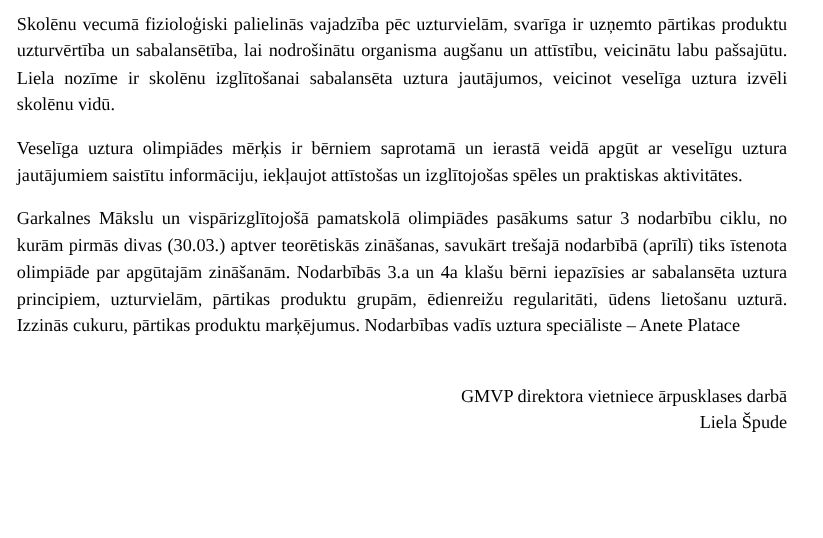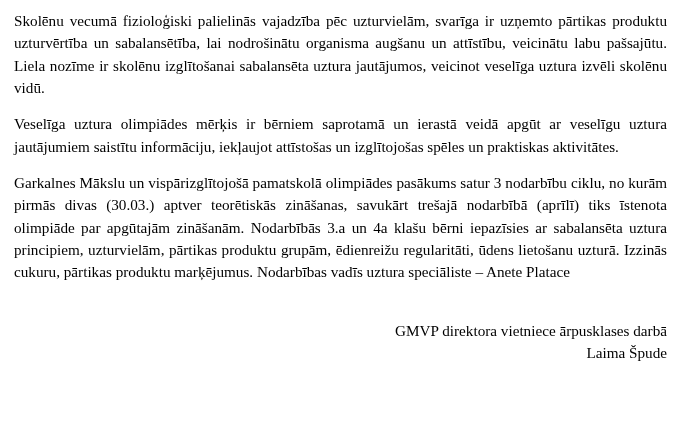--- a/index.html
+++ b/index.html
@@ -11,21 +11,21 @@
     height: 448px;
     background: #ffffff;
     font-family: "Liberation Serif", serif;
     color: #000000;
     overflow: hidden;
   }
   .page {
     width: 686px;
     height: 448px;
     box-sizing: border-box;
-    padding: 10px 19px 0 14px;
+    padding: 10px 30px 0 14px;
     position: relative;
   }
   p.para {
     margin: 0 0 14px 0;
     font-size: 15.2px;
     line-height: 1.47;
     text-align: justify;
     text-justify: inter-word;
     hyphens: none;
   }
@@ -54,16 +54,16 @@
   <p class="para">
     <span class="bold">Veselīga uztura olimpiādes mērķis</span><span> ir bērniem saprotamā un ierastā veidā apgūt ar veselīgu uztura jautājumiem saistītu informāciju, iekļaujot attīstošas un izglītojošas spēles un praktiskas aktivitātes.</span>
   </p>
 
   <p class="para">
     <span class="bold">Garkalnes Mākslu un vispārizglītojošā pamatskolā</span><span> olimpiādes pasākums satur 3 nodarbību ciklu, no kurām pirmās divas (30.03.) aptver teorētiskās zināšanas, savukārt trešajā nodarbībā (aprīlī) tiks īstenota olimpiāde par apgūtajām zināšanām. Nodarbībās </span><span class="bold">3.a un 4a klašu</span><span> bērni iepazīsies ar sabalansēta uztura principiem, uzturvielām, pārtikas produktu grupām, ēdienreižu regularitāti, ūdens lietošanu uzturā. Izzinās cukuru, pārtikas produktu marķējumus. Nodarbības vadīs uztura speciāliste – Anete Platace</span>
   </p>
 
   <div class="signature">
     <span class="line">GMVP direktora vietniece ārpusklases darbā</span>
-    <span class="line">Laima Špude</span>
+    <span class="line">Liela Špude</span>
   </div>
 
 </div>
 
 </body></html>

